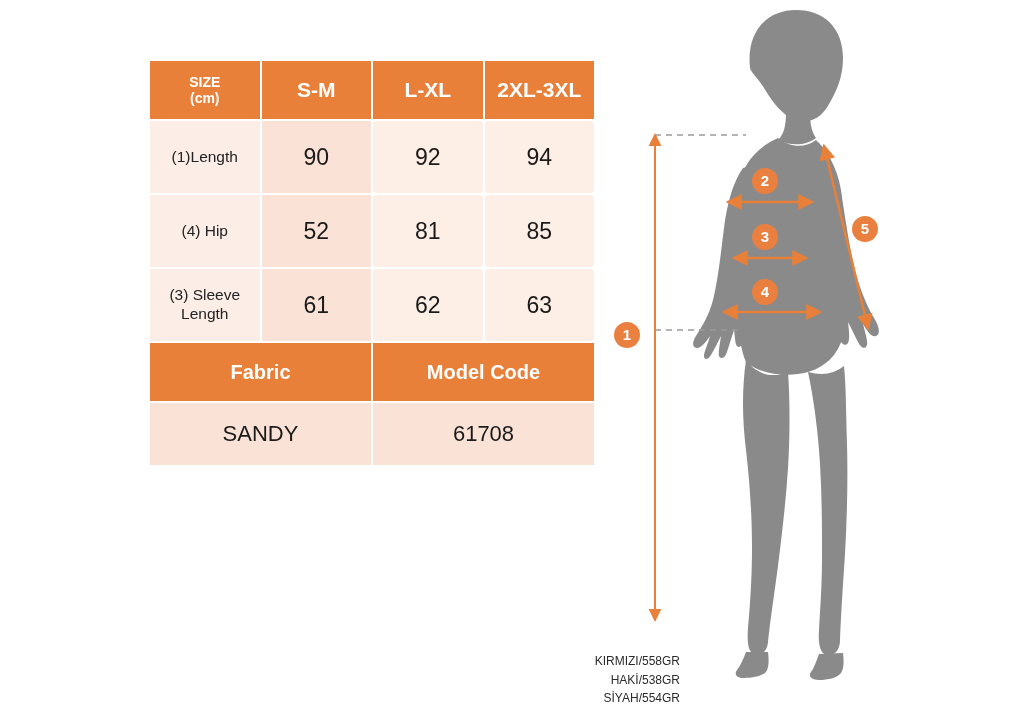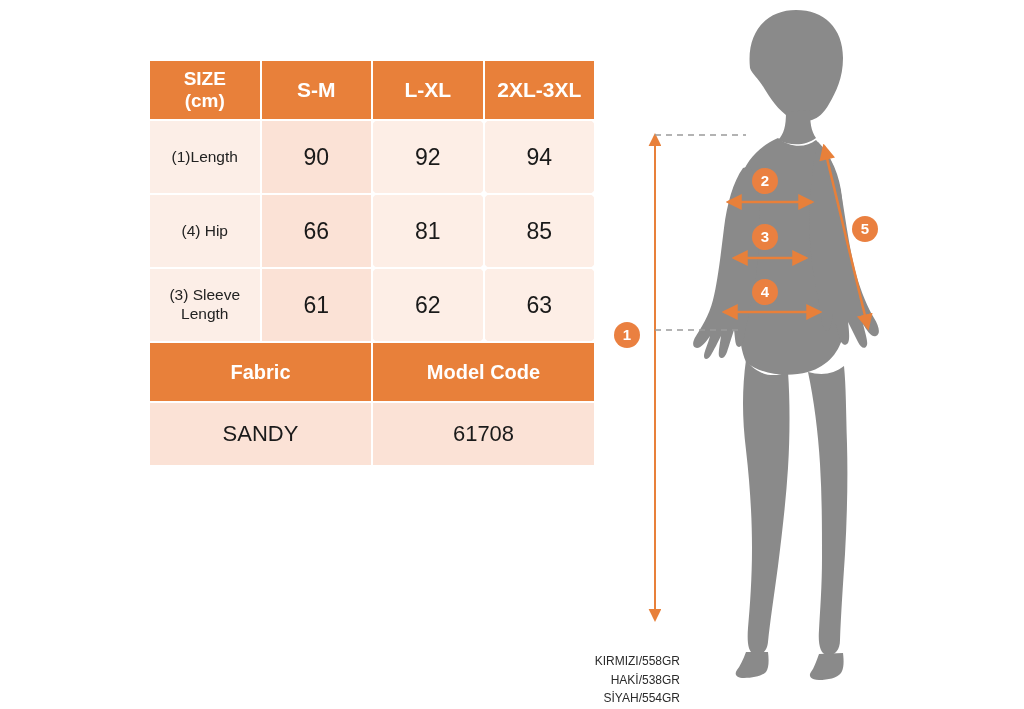--- a/index.html
+++ b/index.html
@@ -32,21 +32,21 @@
   }
   .hdr-cell {
     background: #e8803a;
     color: #ffffff;
     font-size: 21px;
     font-weight: bold;
     height: 58px;
     line-height: 1.15;
   }
   .hdr-cell.size-label {
-    font-size: 19px;
+    font-size: 14px;
   }
   .label-cell {
     background: #fceee7;
     color: #222222;
     font-size: 15.5px;
     height: 72px;
     line-height: 1.2;
   }
   .value-cell {
     background: #fbe2d6;
@@ -139,21 +139,21 @@
     <td class="label-cell">(1)Length</td>
     <td class="value-cell">90</td>
     <td class="value-cell alt">92</td>
     <td class="value-cell alt">94</td>
   </tr>
 
 
 
   <tr>
     <td class="label-cell">(4) Hip</td>
-    <td class="value-cell">66</td>
+    <td class="value-cell">52</td>
     <td class="value-cell alt">81</td>
     <td class="value-cell alt">85</td>
   </tr>
 
   <tr>
     <td class="label-cell">
       <div>(3) Sleeve</div>
       <div>Length</div>
     </td>
     <td class="value-cell">61</td>

